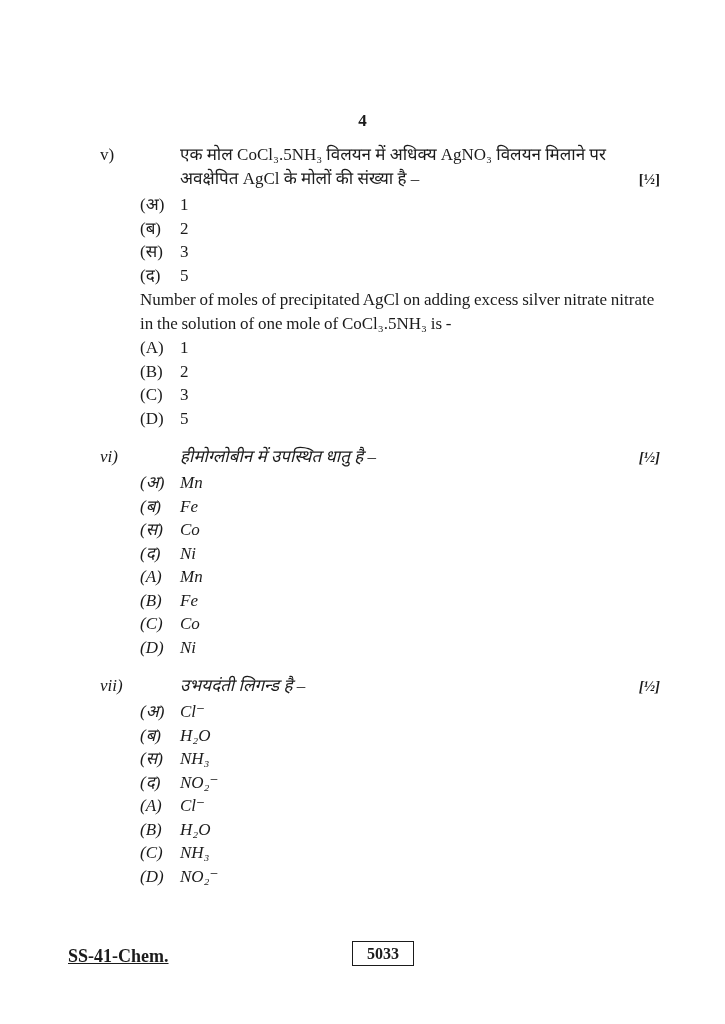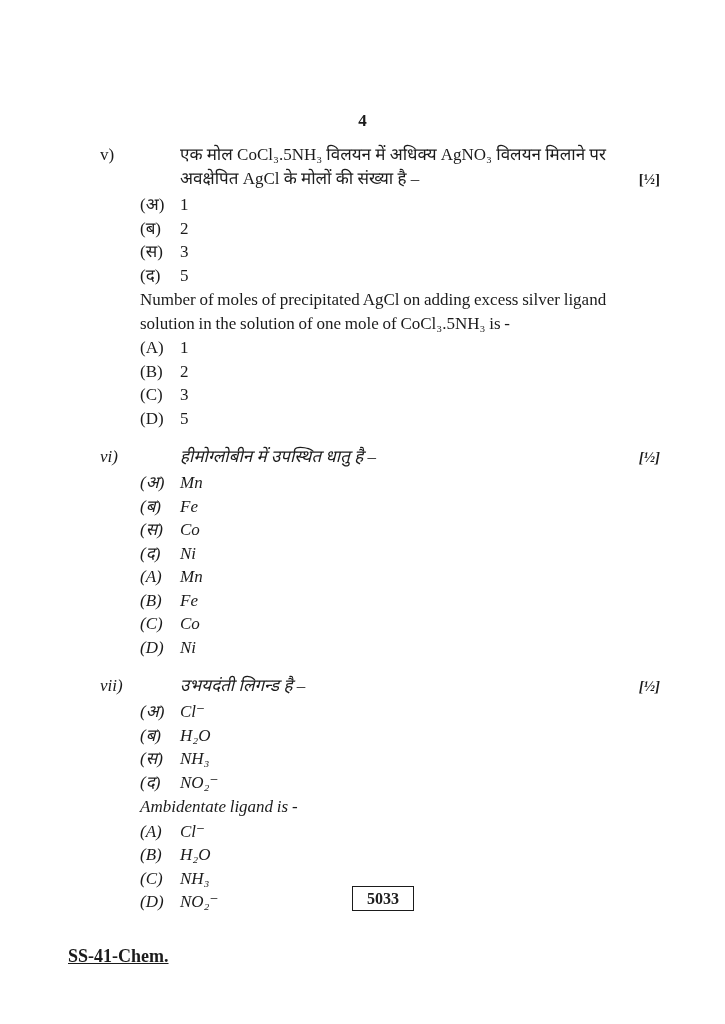--- a/index.html
+++ b/index.html
@@ -82,21 +82,21 @@
     position: absolute;
     left: 68px;
     top: 946px;
     font-weight: bold;
     font-size: 18px;
     text-decoration: underline;
   }
   .footer-box {
     position: absolute;
     left: 352px;
-    top: 886px;
+    top: 941px;
     width: 60px;
     height: 23px;
     border: 1.6px solid #1b1b1b;
     text-align: center;
     font-weight: bold;
     font-size: 16px;
     line-height: 23px;
   }
 </style>
 </head>
@@ -123,21 +123,21 @@
         <span class="opt-value">2</span>
       </div>
       <div class="opt">
         <span class="opt-letter">(स)</span>
         <span class="opt-value">3</span>
       </div>
       <div class="opt">
         <span class="opt-letter">(द)</span>
         <span class="opt-value">5</span>
       </div>
-      <div class="q-english">Number of moles of precipitated AgCl on adding excess silver ligand solution in the solution of one mole of CoCl₃.5NH₃ is -</div>
+      <div class="q-english">Number of moles of precipitated AgCl on adding excess silver nitrate nitrate in the solution of one mole of CoCl₃.5NH₃ is -</div>
       <div class="opt">
         <span class="opt-letter">(A)</span>
         <span class="opt-value">1</span>
       </div>
       <div class="opt">
         <span class="opt-letter">(B)</span>
         <span class="opt-value">2</span>
       </div>
       <div class="opt">
         <span class="opt-letter">(C)</span>
@@ -204,21 +204,20 @@
         <span class="opt-value">H₂O</span>
       </div>
       <div class="opt">
         <span class="opt-letter">(स)</span>
         <span class="opt-value">NH₃</span>
       </div>
       <div class="opt">
         <span class="opt-letter">(द)</span>
         <span class="opt-value">NO₂⁻</span>
       </div>
-      <div class="q-english">Ambidentate ligand is -</div>
       <div class="opt">
         <span class="opt-letter">(A)</span>
         <span class="opt-value">Cl⁻</span>
       </div>
       <div class="opt">
         <span class="opt-letter">(B)</span>
         <span class="opt-value">H₂O</span>
       </div>
       <div class="opt">
         <span class="opt-letter">(C)</span>

